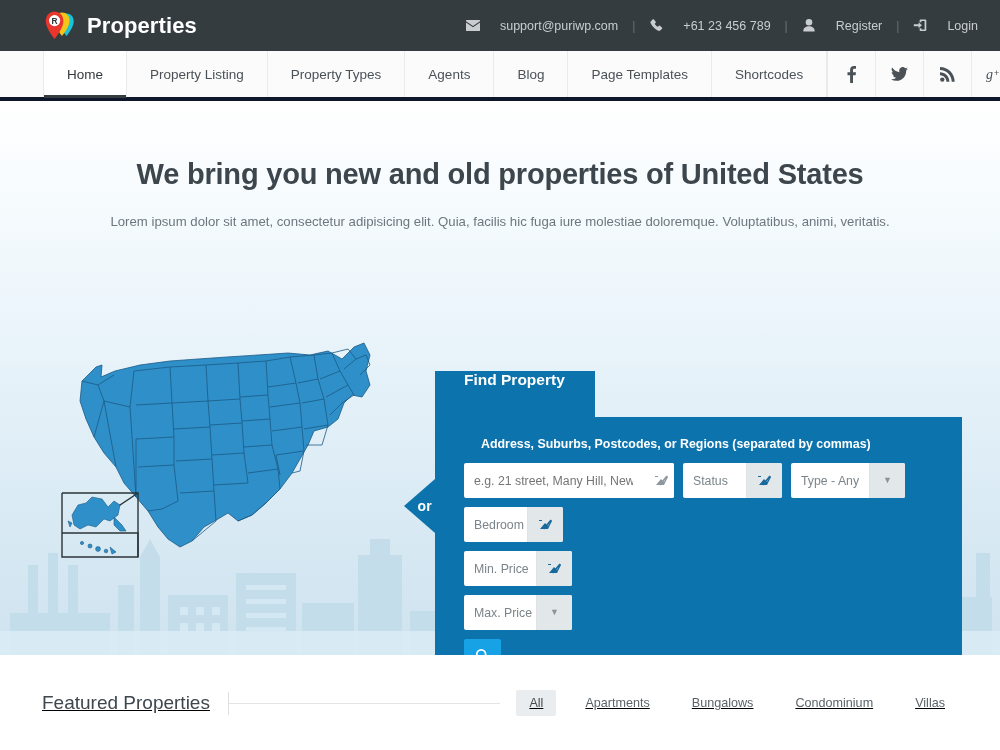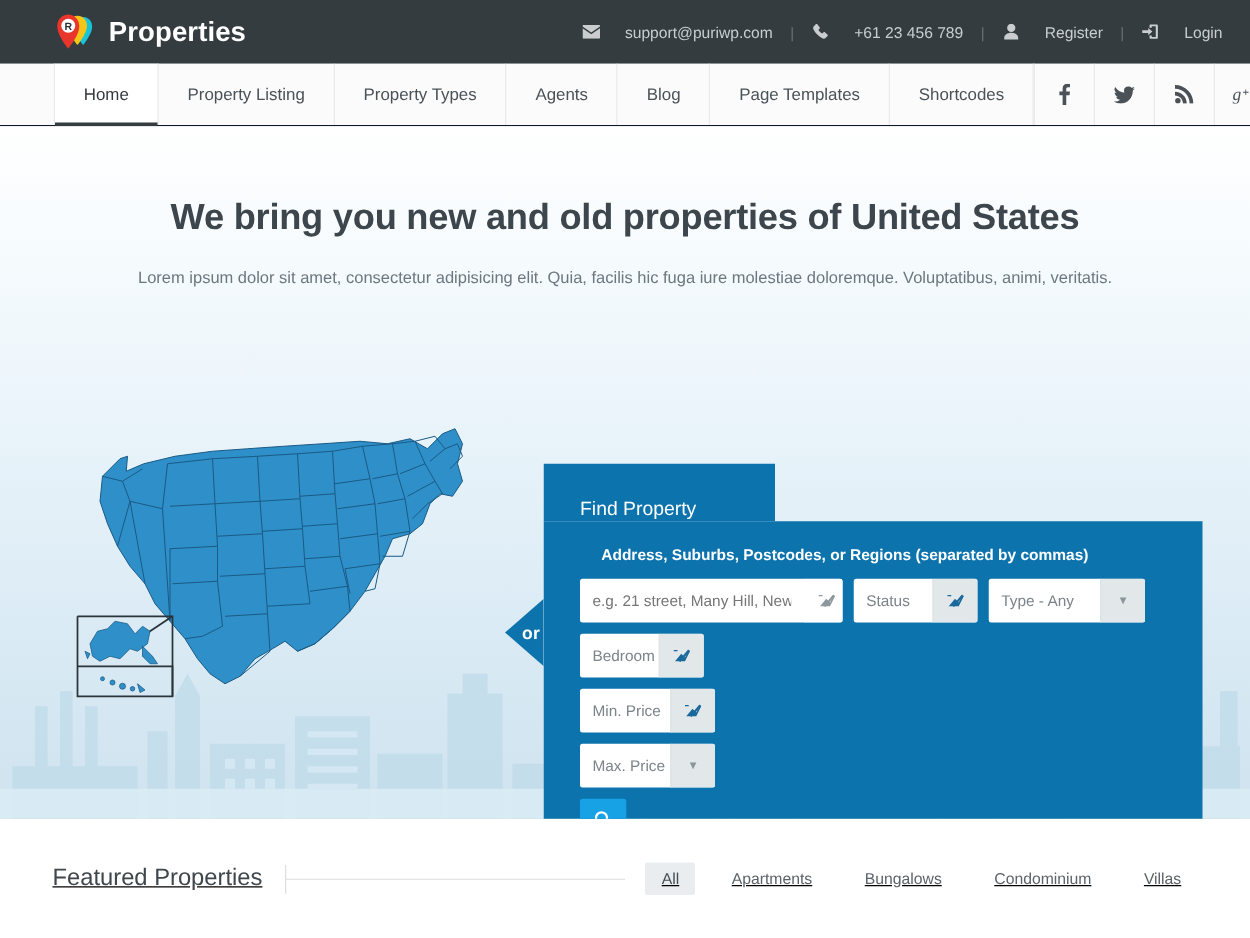--- a/index.html
+++ b/index.html
@@ -29,21 +29,21 @@
   .tb-item { display: flex; align-items: center; gap: 20px; white-space: nowrap; }
   .tb-item .tb-label { color: #c9cdd0; }
   .tb-sep { color: #6a7175; margin: 0 14px; font-size: 12px; }
   .tb-ico { display: inline-flex; align-items: center; justify-content: center;
             width: 14px; height: 14px; color: #c9cdd0; }
   .tb-ico svg { display: block; }
 
   
   .navbar {
     height: 50px; background: #fbfbfb;
-    border-bottom: 1px solid #0f172a;
+    border-bottom: 4px solid #0f172a;
     display: flex; align-items: stretch;
     padding-left: 43px;
     position: relative;
   }
   .nav-items { display: flex; align-items: stretch; }
   .nav-link {
     display: flex; align-items: center; justify-content: center;
     padding: 0 23px;
     font-size: 13.5px; color: #4a5257;
     border-right: 1px solid #e9eaeb;
@@ -89,23 +89,23 @@
              pointer-events: none; }
 
   
   .usmap { position: absolute; left: 52px; top: 240px; width: 350px; height: 230px; }
 
   
   .panel {
     position: absolute; left: 435px; top: 270px; width: 527px;
   }
   .panel-tab {
-    width: 185px; height: 46px; background: #0c73ad;
-    display: flex; align-items: flex-end; padding-left: 29px;
-    color: #ffffff; font-size: 15.5px; font-weight: normal;
+    width: 160px; height: 46px; background: #0c73ad;
+    display: flex; align-items: flex-start; padding-left: 29px;
+    color: #ffffff; font-size: 15.5px; font-weight: bold;
   }
   .panel-body {
     background: #0c73ad; padding: 20px 26px 26px 29px; position: relative;
   }
   .or-tab {
     position: absolute; left: -31px; top: 62px;
     width: 31px; height: 54px; background: #0c73ad;
     clip-path: polygon(100% 0, 100% 100%, 0 50%);
     display: flex; align-items: center; justify-content: flex-end;
   }
@@ -121,21 +121,21 @@
     display: flex; align-items: stretch; background: #ffffff;
     height: 35px; border-radius: 2px; overflow: hidden;
   }
   .field .fval {
     flex: 1; display: flex; align-items: center;
     padding: 0 10px; font-size: 12.3px; color: #7b848a;
     white-space: nowrap; overflow: hidden;
   }
   .field.wide { width: 210px; }
   .field.mid  { width: 99px; }
-  .field.typ  { width: 125px; }
+  .field.typ  { width: 114px; }
   .field.bed  { width: 99px; }
 
   .fbtn {
     width: 36px; flex: 0 0 36px;
     display: flex; align-items: center; justify-content: center;
     border-left: 1px solid #dfe3e6;
   }
   .fbtn.grey { background: #e2e7ea; }
   .fbtn.plain { background: #ffffff; border-left: none; }
   .fbtn.caret { background: #e2e7ea; }

